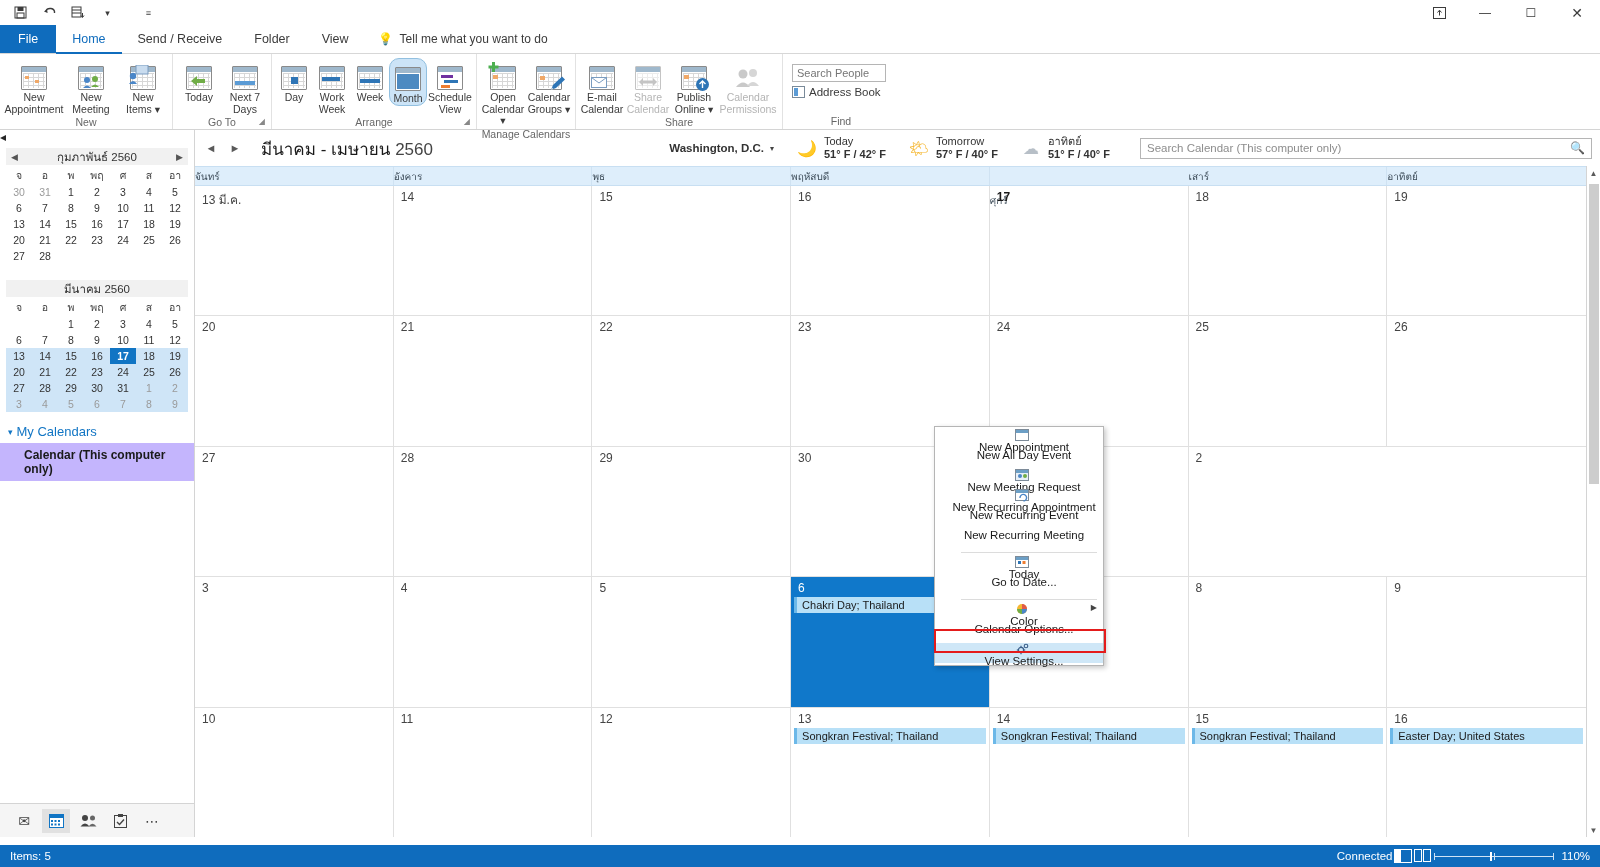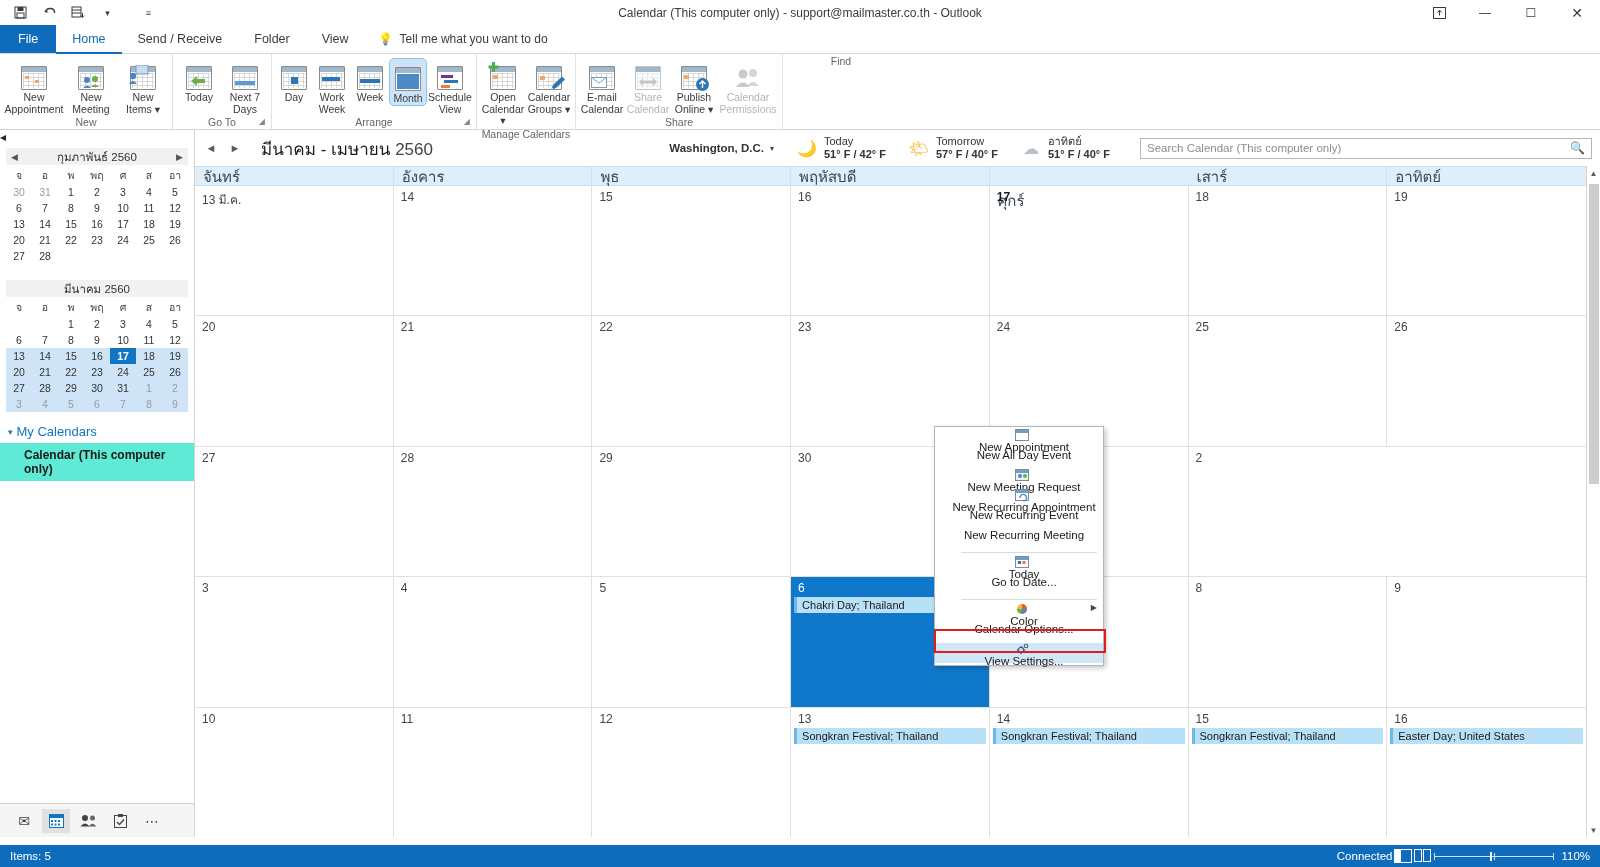--- a/index.html
+++ b/index.html
@@ -56,21 +56,21 @@
   .group-label .dlg { position:absolute; right:3px; bottom:1px; font-size:8px; color:#888; }
   .ri { width:52px; display:flex; flex-direction:column; align-items:center;
         padding:2px 1px 0; text-align:center; }
   .ri.w62 { width:62px; }
   .ri.w46 { width:46px; }
   .ri.w38 { width:38px; }
   .ri-ico { height:30px; display:flex; align-items:flex-end; justify-content:center;
             margin-bottom:2px; }
   .ri-lab { font-size:10.5px; line-height:11.5px; color:#3b3b3b; }
   .ri.disabled .ri-lab { color:#b4b4b4; }
-  .ri.sel { background:#cce4f7; border:1px solid #92c0e0; border-radius:5px; }
+  .ri.sel { background:#cce4f7; border:1px solid #92c0e0; border-radius:10px; }
 
   
   .cal-ico { width:26px; height:24px; border:1px solid #8a8a8a; background:#fff;
              position:relative; border-radius:1px; }
   .cal-ico::before { content:""; position:absolute; left:0; right:0; top:0; height:5px;
              background:#9fb8cc; }
   .cal-ico .g { position:absolute; left:1px; right:1px; top:6px; bottom:1px;
              background:
                repeating-linear-gradient(to right,#d7d7d7 0 1px,transparent 1px 5px),
                repeating-linear-gradient(to bottom,#d7d7d7 0 1px,transparent 1px 4px); }
@@ -100,21 +100,21 @@
   .dp td, .dp th { text-align:center; font-size:10.5px; color:#333; width:14.28%;
                    height:16px; font-weight:normal; }
   .dp th { color:#444; }
   .dp td.sel-range { background:#cfe5f7; }
   .dp td.today { background:#1175c4; color:#fff; font-weight:bold; }
   .dp td.dim { color:#9a9a9a; }
 
   .mycal { margin-top:8px; }
   .mycal-head { display:flex; align-items:center; gap:4px; padding:4px 8px;
                 font-size:13px; color:#1175c4; }
-  .mycal-item { padding:5px 8px 5px 24px; font-size:12px; background:#5eead4;
+  .mycal-item { padding:5px 8px 5px 24px; font-size:12px; background:#c4b5fd;
                 color:#1a1a1a; font-weight:bold; }
 
   .navbtns { margin-top:auto; height:34px; display:flex; align-items:center; gap:4px;
              padding:0 10px; border-top:1px solid #d4d4d4; background:#f5f5f5; }
   .nb { width:28px; height:24px; display:flex; align-items:center; justify-content:center;
         color:#444; font-size:14px; }
   .nb.active { background:#e1e1e1; color:#1175c4; }
 
   
   .calmain { flex:1; display:flex; flex-direction:column; background:#fff; position:relative; }
@@ -129,21 +129,21 @@
           font-size:16px; }
   .wtxt { font-size:11px; line-height:13px; color:#333; }
   .wtxt b { font-weight:bold; }
   .srch { width:452px; height:21px; border:1px solid #b5b5b5; margin-left:22px;
           display:flex; align-items:center; padding:0 6px; font-size:11.5px; color:#8d8d8d; }
   .srch .mag { margin-left:auto; color:#1175c4; font-size:12px; }
 
   
   .dayhdr { display:flex; height:20px; background:#deeefb; border-top:1px solid #c8dff2;
             border-bottom:1px solid #c8dff2; }
-  .dayhdr > div { border-right:1px solid #cfe2f2; padding-left:8px; font-size:15px;
+  .dayhdr > div { border-right:1px solid #cfe2f2; padding-left:0; font-size:10px;
                   color:#3b4a57; line-height:19px; }
   .dayhdr > div.sel { background:#a5d0f0;margin-top:24px; }
   .grid { flex:1; display:flex; flex-direction:column; }
   .wrow { flex:1; display:flex; border-bottom:1px solid #e0e0e0; }
   .wrow:last-child { border-bottom:none; }
   .cell { border-right:1px solid #e0e0e0; position:relative; padding:0; }
   .cell .dn { font-size:12px; color:#444; padding:4px 0 0 7px; }
   .cell.bold .dn { font-weight:bold; color:#1a1a1a; }
   .cell.selected { background:#1078ca; }
   .cell.selected .dn { color:#fff; }
@@ -237,21 +237,20 @@
       <svg width="15" height="13" viewBox="0 0 15 13">
           <rect x="1" y="1" width="9" height="10" fill="none" stroke="#3b3b3b" stroke-width="1"></rect>
           <line x1="1" y1="4" x2="10" y2="4" stroke="#3b3b3b"></line>
           <line x1="1" y1="7" x2="10" y2="7" stroke="#3b3b3b"></line>
           <path d="M11.5 7 L11.5 11 M10 9.5 L11.5 11.5 L13 9.5" fill="none" stroke="#3b3b3b" stroke-width="1"></path>
         </svg>
     </div>
     <div class="qat-btn" style="font-size:9px;">▾</div>
     <div class="qat-btn" style="font-size:9px; margin-left:12px;">≡</div>
   </div>
-  <div class="title-text">Calendar (This computer only) - support@mailmaster.co.th  -  Outlook</div>
   <div class="wincontrols">
     <div class="wc">
       <svg width="13" height="12" viewBox="0 0 13 12">
           <rect x="0.5" y="0.5" width="12" height="11" fill="none" stroke="#3b3b3b"></rect>
           <path d="M6.5 8.5 L6.5 3.5 M4.5 5.5 L6.5 3.2 L8.5 5.5" fill="none" stroke="#3b3b3b"></path>
         </svg>
     </div>
     <div class="wc">—</div>
     <div class="wc">☐</div>
     <div class="wc close">✕</div>
@@ -477,20 +476,29 @@
               <path d="M13 20 Q19 12 25 20 Z" fill="#d6d6d6"></path>
             </svg>
         </div>
         <div class="ri-lab">Calendar<br>Permissions</div>
       </div>
     </div>
     <div class="group-label">Share</div>
   </div>
 
   <div class="group" style="border-right:none;">
+    <div class="group-items">
+      <div class="find-wrap">
+        <input class="sp-input" placeholder="Search People" style="">
+        <div class="ab">
+          <span class="ab-ico"></span>
+          <span>Address Book</span>
+        </div>
+      </div>
+    </div>
     <div class="group-label" style="width:110px;">Find</div>
   </div>
 </div>
 
 <div class="workspace">
 
   <div class="navpane">
     <span class="collapse">◂</span>
 
     <div class="dp">

